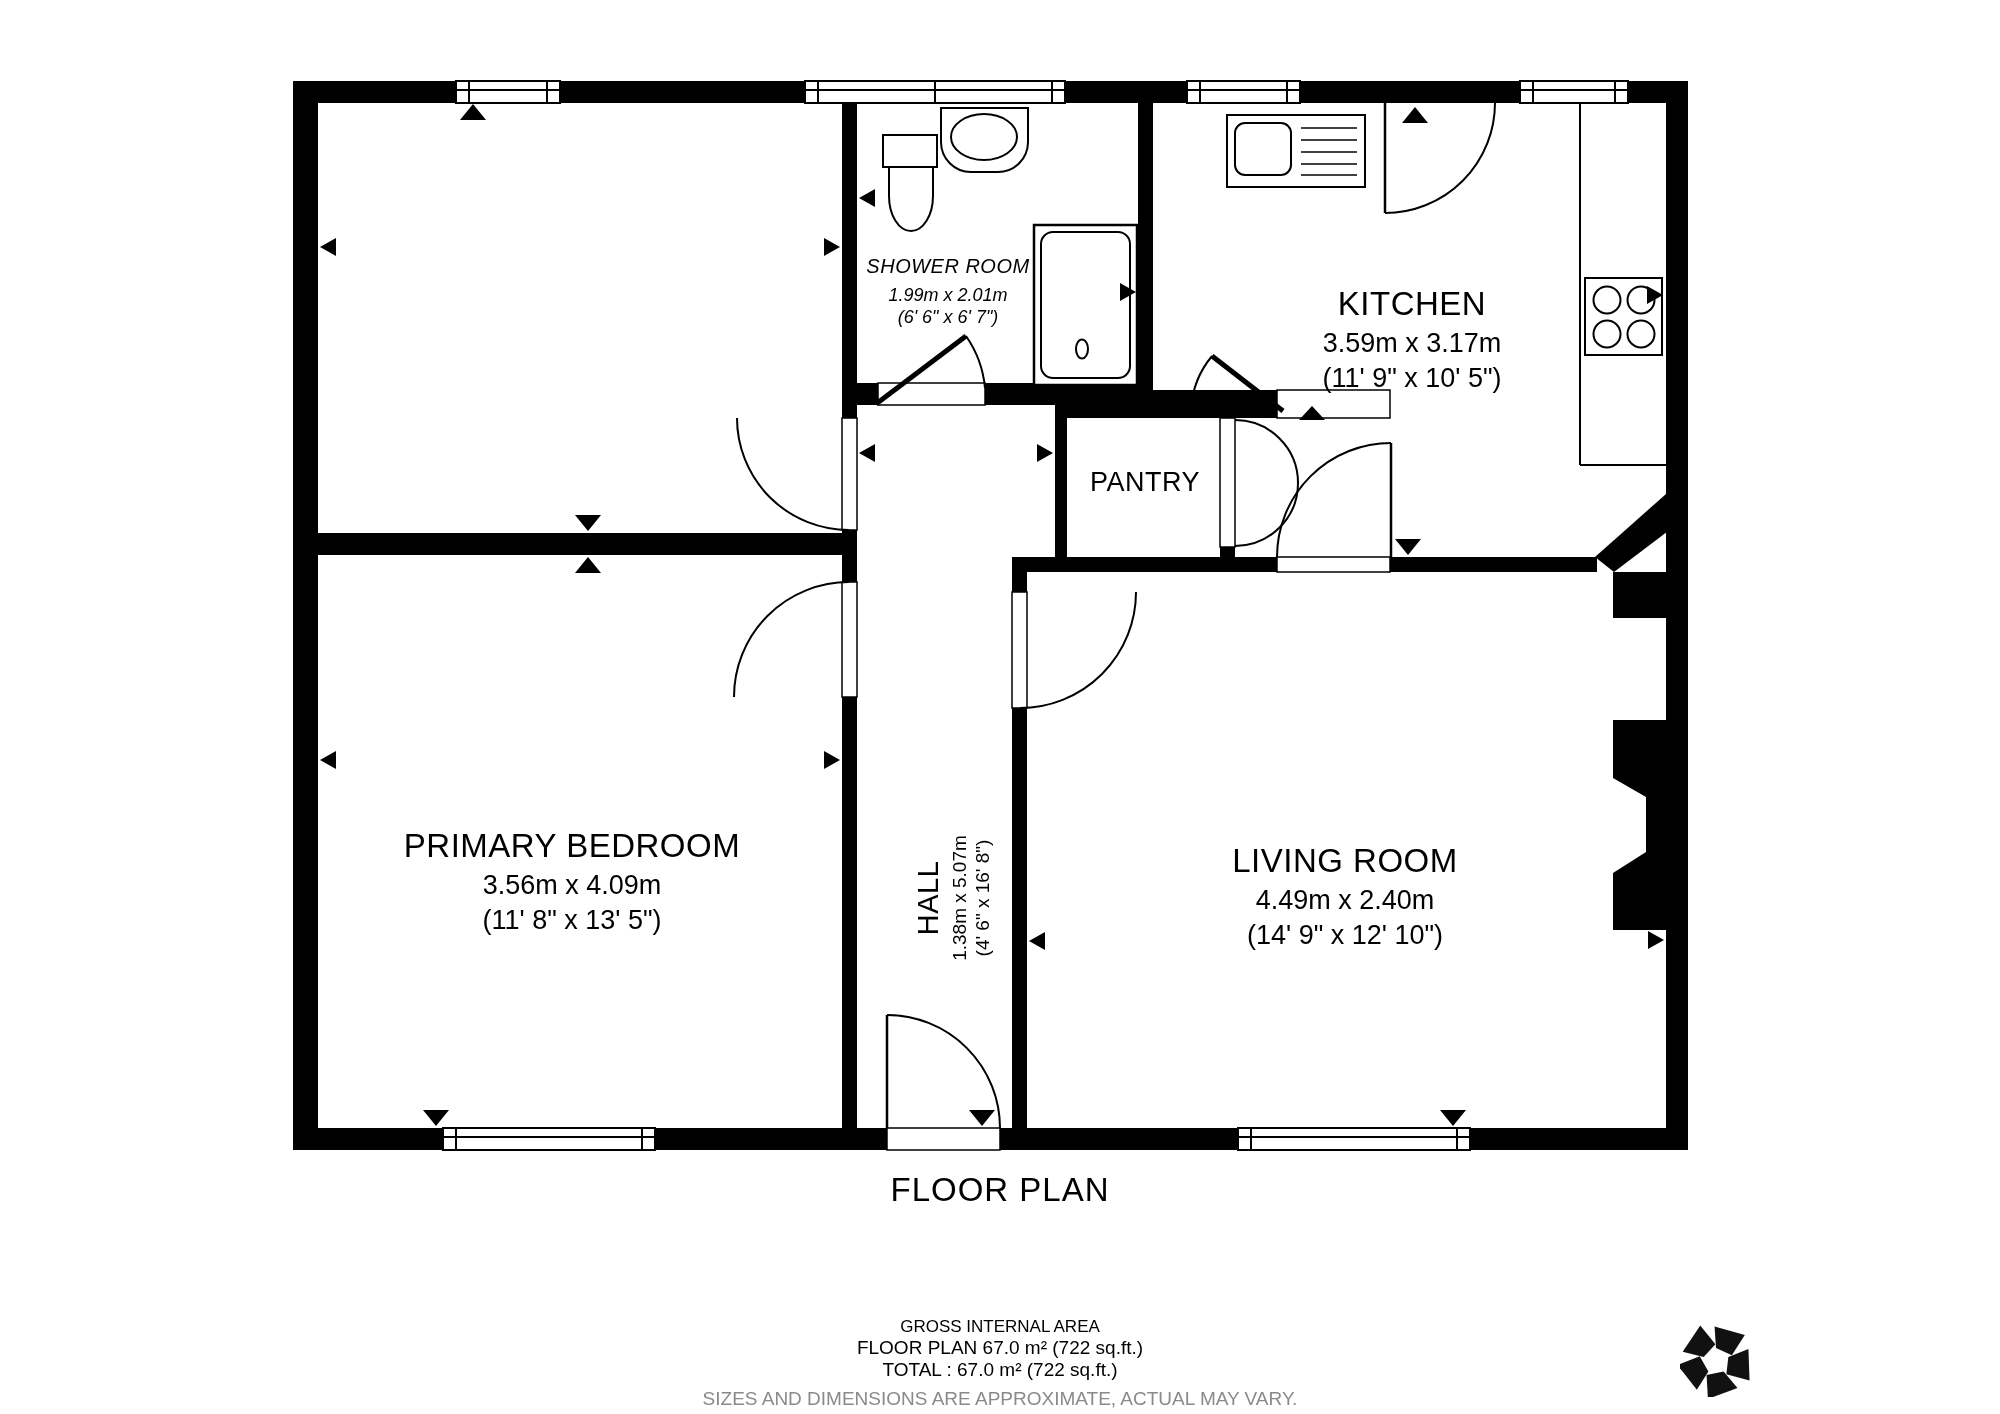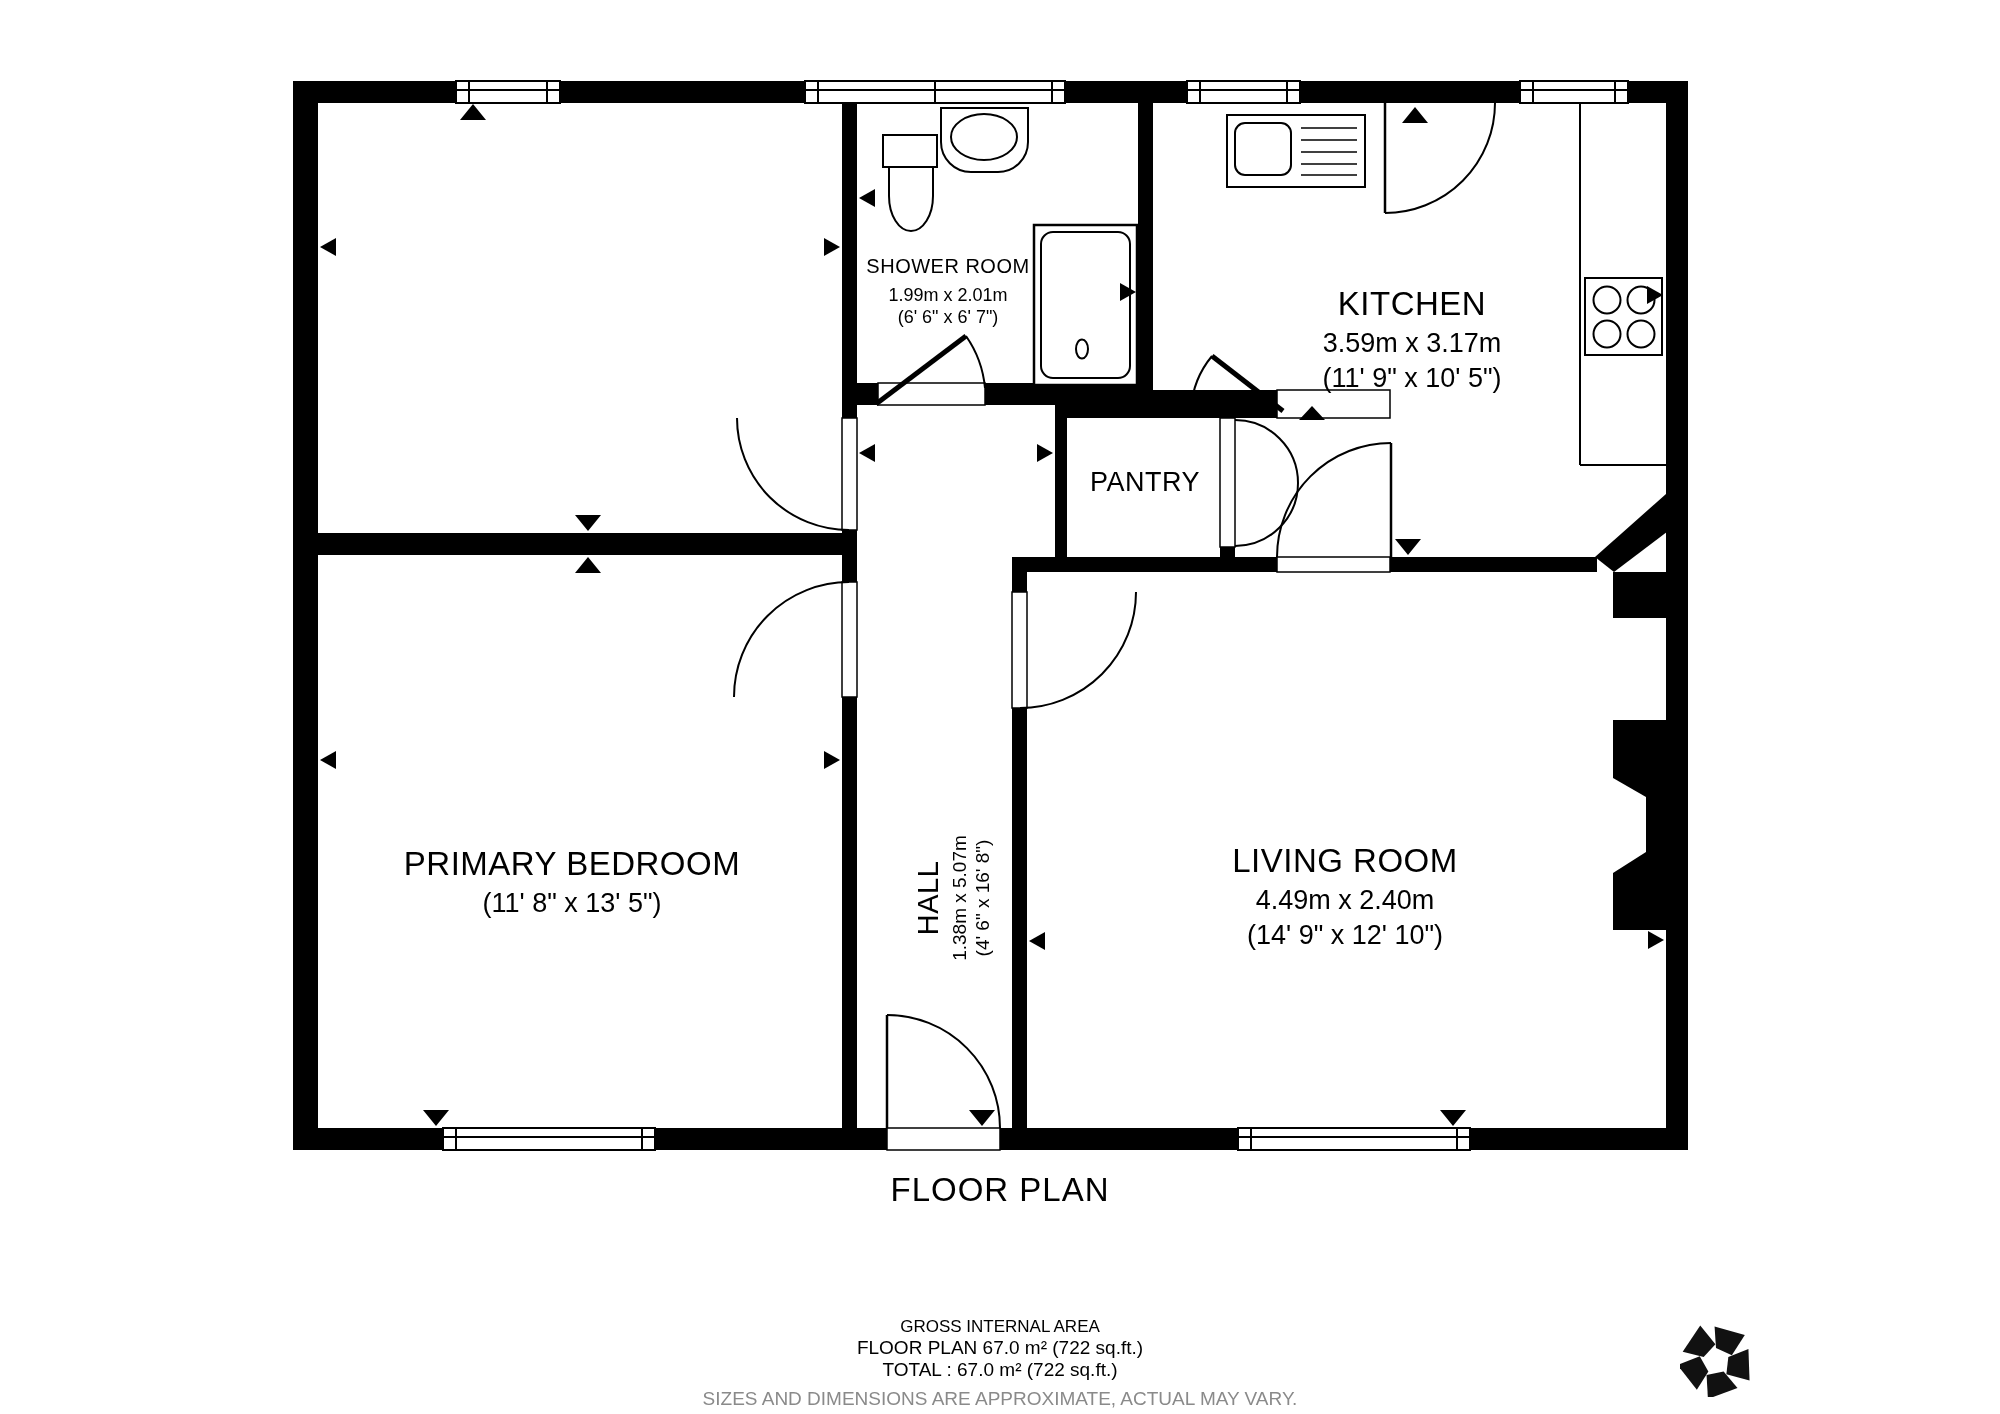--- a/index.html
+++ b/index.html
@@ -194,38 +194,39 @@
       <polygon points="1648,931 1648,949 1664,940"></polygon>
       <polygon points="969,1110 995,1110 982,1126"></polygon>
       <polygon points="423,1110 449,1110 436,1126"></polygon>
       <polygon points="1440,1110 1466,1110 1453,1126"></polygon>
       <polygon points="336,751 336,769 320,760"></polygon>
       <polygon points="824,751 824,769 840,760"></polygon>
     </g>
   </svg>
 
 
-  <div class="room-label small" style="left:948px;top:291px;">
+  <div class="room-label small" style="left:948px;top:291px;font-style:italic;">
     <div class="room-name">SHOWER ROOM</div>
     <div class="room-dim">1.99m x 2.01m</div>
     <div class="room-dim">(6' 6" x 6' 7")</div>
   </div>
 
   <div class="room-label" style="left:1412px;top:340px;">
     <div class="room-name">KITCHEN</div>
     <div class="room-dim">3.59m x 3.17m</div>
     <div class="room-dim">(11' 9" x 10' 5")</div>
   </div>
 
   <div class="room-label pantry" style="left:1145px;top:483px;">
     <div class="room-name">PANTRY</div>
   </div>
 
   <div class="room-label" style="left:572px;top:882px;">
     <div class="room-name">PRIMARY BEDROOM</div>
+    <div class="room-dim">3.56m x 4.09m</div>
     <div class="room-dim">(11' 8" x 13' 5")</div>
   </div>
 
   <div class="room-label" style="left:1345px;top:897px;">
     <div class="room-name">LIVING ROOM</div>
     <div class="room-dim">4.49m x 2.40m</div>
     <div class="room-dim">(14' 9" x 12' 10")</div>
   </div>
 
   <div class="room-label hall" style="left:953px;top:898px;">

